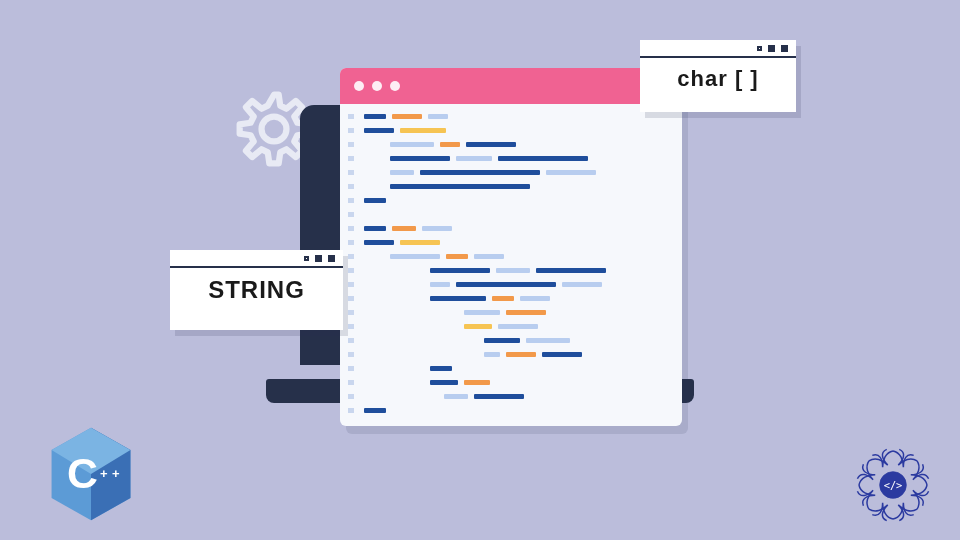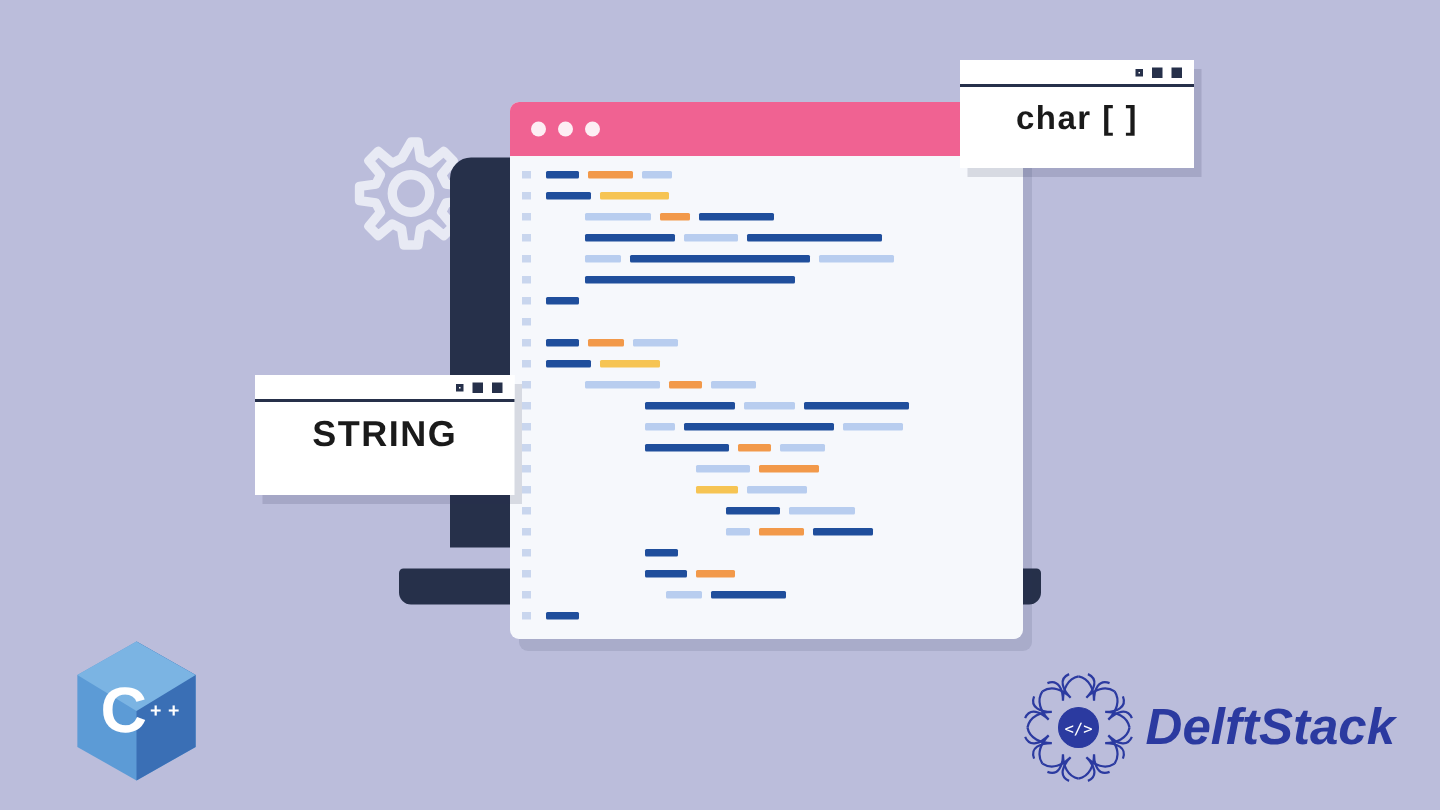--- a/index.html
+++ b/index.html
@@ -399,14 +399,13 @@
               <path d="M0,-46 C-10,-44 -14,-34 -14,-24 C-14,-34 -18,-44 -28,-40" transform="rotate(270)"></path>
               <path d="M0,-46 C-10,-44 -14,-34 -14,-24 C-14,-34 -18,-44 -28,-40" transform="rotate(315)"></path>
             </g>
           </g>
         </g>
         <circle cx="50" cy="50" r="18" fill="#2b3aa0"></circle>
       </g>
       <text x="50" y="56" font-family="monospace" font-size="14" fill="#fff" text-anchor="middle">&lt;/&gt;</text>
     </svg>
   </div>
-  <div class="delft-text">DelftStack</div>
 </div>
 
 </body></html>

